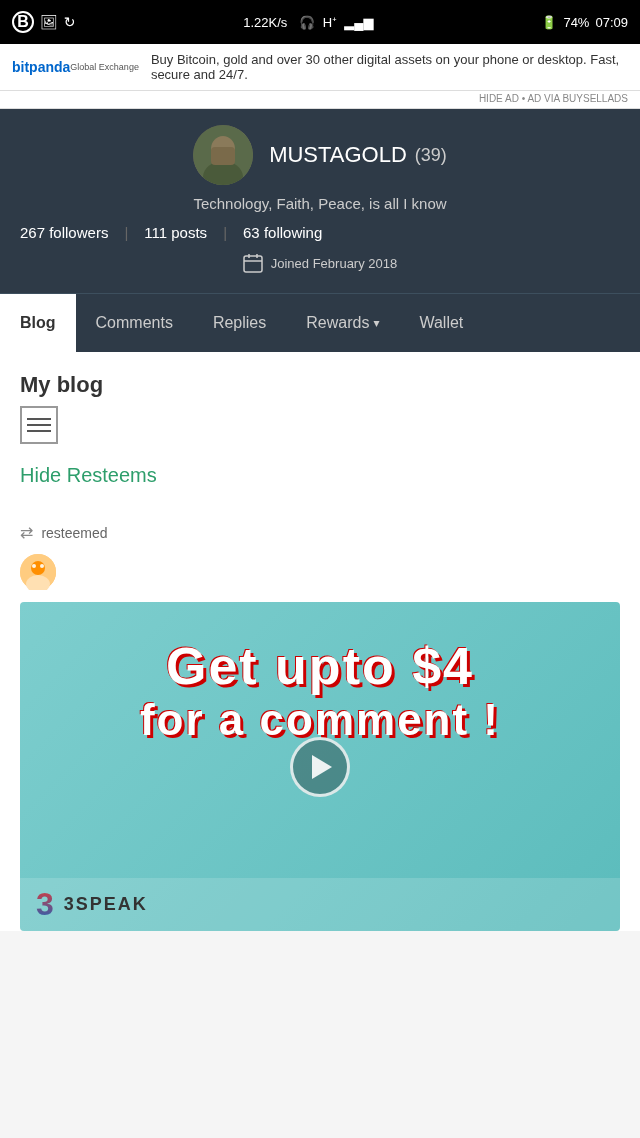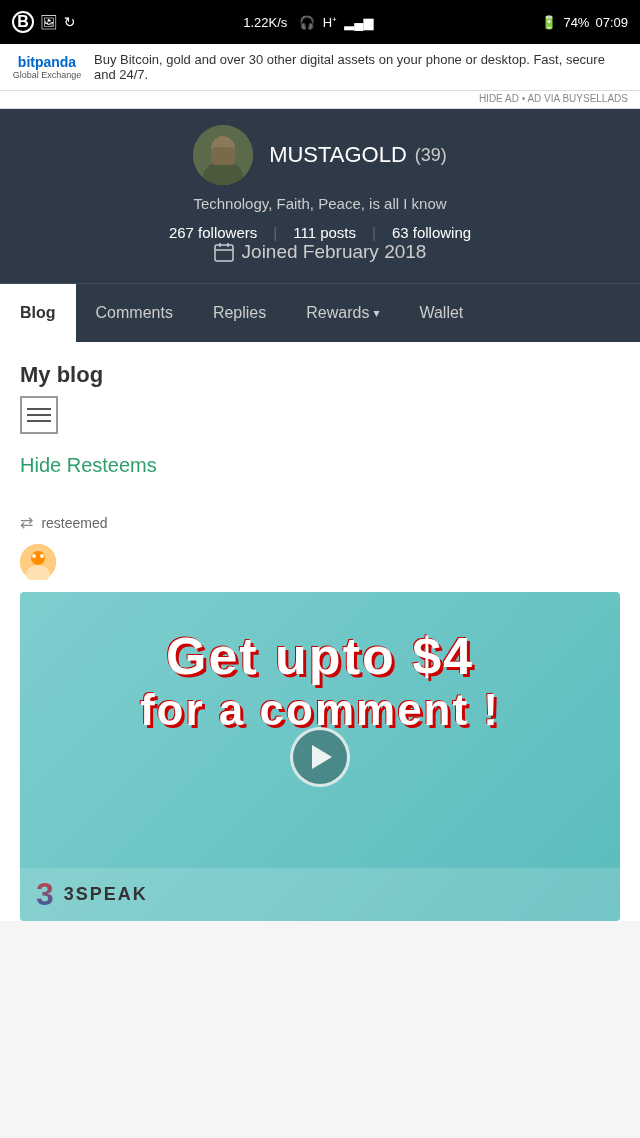--- a/index.html
+++ b/index.html
@@ -23,21 +23,21 @@
     
     .ad-banner {
       background: #fff;
       display: flex;
       align-items: center;
       padding: 8px 12px;
       border-bottom: 1px solid #ddd;
     }
     .ad-logo {
       display: flex;
-      flex-direction: column;
+      flex-direction: row;
       align-items: center;
       margin-right: 12px;
       min-width: 70px;
     }
     .ad-logo-text { font-size: 14px; font-weight: bold; color: #0066cc; }
     .ad-logo-sub { font-size: 9px; color: #555; text-align: center; }
     .ad-text { font-size: 13px; color: #333; flex: 1; }
     .ad-footer {
       background: #fff;
       text-align: right;
@@ -81,32 +81,31 @@
       align-items: center;
       justify-content: center;
     }
     .username-row { display: flex; align-items: center; gap: 8px; }
     .username { font-size: 22px; font-weight: normal; color: #fff; }
     .reputation { font-size: 18px; color: #ccc; }
     .tagline { font-size: 15px; color: #ccc; margin-bottom: 12px; }
     .stats-row {
       display: flex;
       align-items: center;
-      justify-content: center;
       gap: 16px;
-      margin-bottom: 0;
+      margin-bottom: 12px;
       font-size: 15px;
     }
     .stat-divider { color: #666; }
     .joined-row {
       display: flex;
       align-items: center;
       justify-content: center;
       gap: 8px;
-      font-size: 19px;
+      font-size: 13px;
       color: #ccc;
     }
     .calendar-icon {
       width: 20px;
       height: 20px;
       display: inline-block;
     }
 
     
     .nav-tabs {

